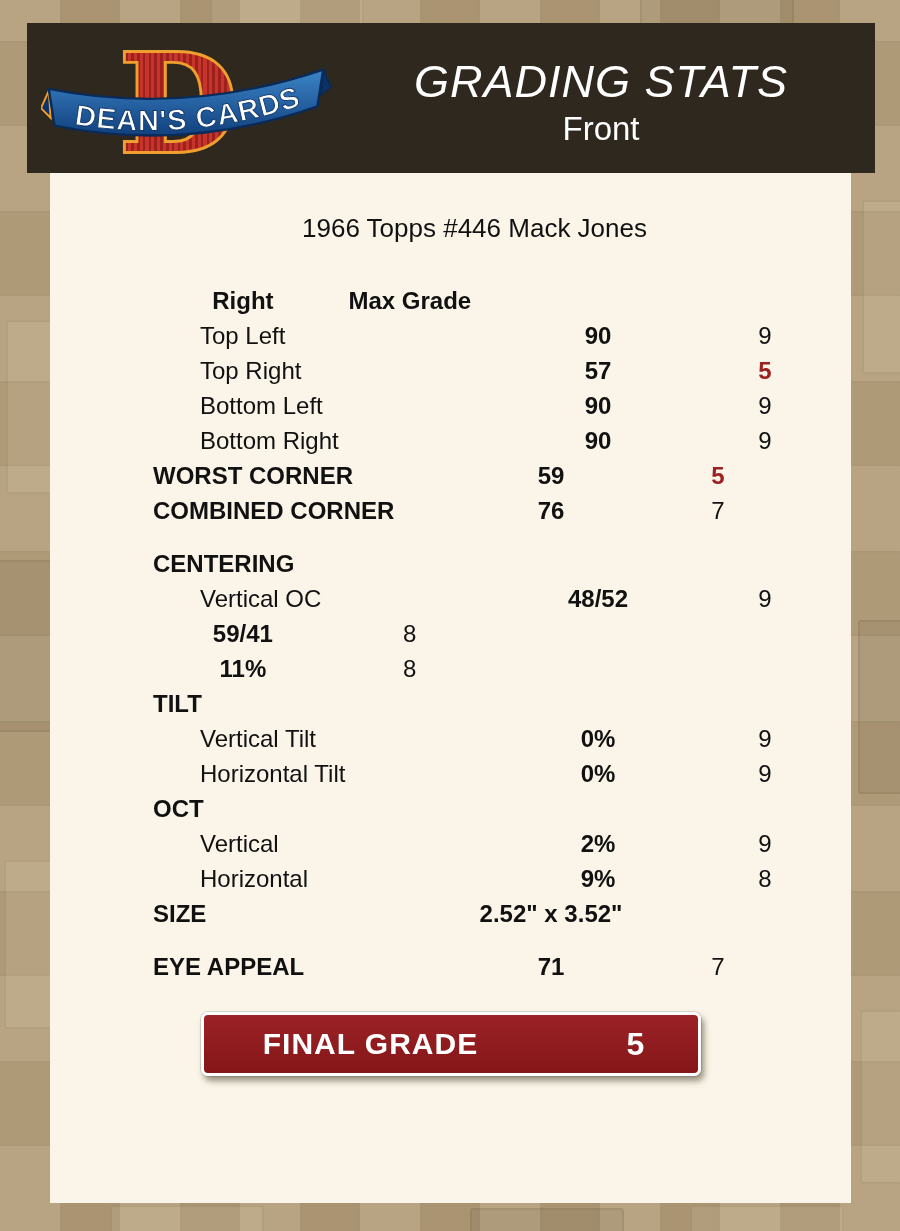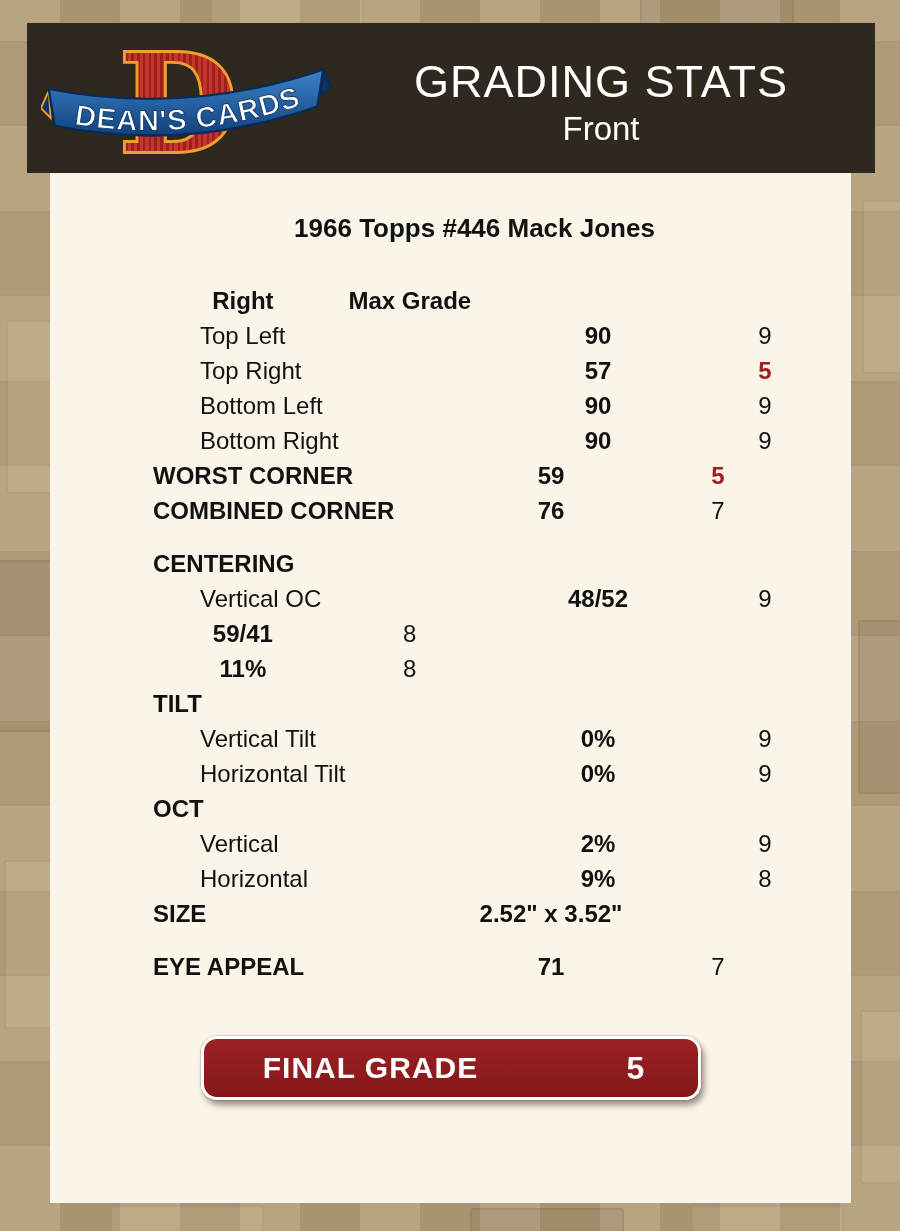--- a/index.html
+++ b/index.html
@@ -25,44 +25,44 @@
   .bg-card:nth-of-type(10){left:210px;top:-60px;width:150px;height:110px;}
   .bg-card:nth-of-type(11){left:640px;top:-70px;width:150px;height:110px;background:rgba(70,55,35,.08);}
 
   .header{
     position:absolute;left:27px;top:23px;width:848px;height:150px;
     background:#2f281e;display:flex;align-items:flex-start;
   }
   .logo-wrap{flex:0 0 300px;height:150px;position:relative;}
   .logo-wrap svg{position:absolute;left:14px;top:4px;}
   .header-titles{flex:1;text-align:center;padding-top:34px;color:#ffffff;}
-  .title-main{font-size:45px;line-height:50px;letter-spacing:1px;}
+  .title-main{font-size:45px;line-height:50px;letter-spacing:1px;font-style:italic;}
   .title-sub{font-size:33px;line-height:44px;}
 
   .sheet{
     position:absolute;left:50px;top:173px;width:801px;height:1030px;
     background:#faf5e8;color:#111111;
   }
-  .card-title{margin-top:38px;text-align:center;font-size:26px;line-height:34px;font-weight:bold;margin-left:48px;}
+  .card-title{margin-top:38px;text-align:center;font-size:26px;line-height:34px;font-weight:normal;margin-left:48px;}
   .card-sub{text-align:center;font-size:26px;line-height:34px;}
 
   .grading-table{margin:38px 56px 0 103px;}
   .row{display:flex;line-height:35px;font-size:24px;}
   .c-label{flex:0 0 48%;white-space:nowrap;}
   .c-value{flex:0 0 28%;text-align:center;white-space:nowrap;font-weight:bold;}
   .c-max{flex:0 0 24%;text-align:center;white-space:nowrap;}
   .indent .c-label{padding-left:47px;}
   .bold{font-weight:bold;}
   .red{color:#9e2121;font-weight:bold;}
   .spacer{height:18px;}
 
   .final-grade{
-    margin:52px auto 0 auto;width:494px;height:58px;position:relative;
+    margin:28px auto 0 auto;width:494px;height:58px;position:relative;
     background:linear-gradient(#9b2226,#851618);
-    border:3px solid #ffffff;border-radius:16px;
+    border:3px solid #ffffff;border-radius:7px;
     box-shadow:3px 5px 6px rgba(70,58,38,.55), 0 0 0 1px rgba(0,0,0,.12);
     color:#ffffff;cursor:pointer;
   }
   .fg-label{
     position:absolute;left:0;right:160px;top:50%;transform:translateY(-50%);
     text-align:center;font-size:30px;font-weight:bold;letter-spacing:1px;white-space:nowrap;
   }
   .fg-value{
     position:absolute;right:40px;width:44px;top:50%;transform:translateY(-50%);
     text-align:center;font-size:32px;font-weight:bold;

